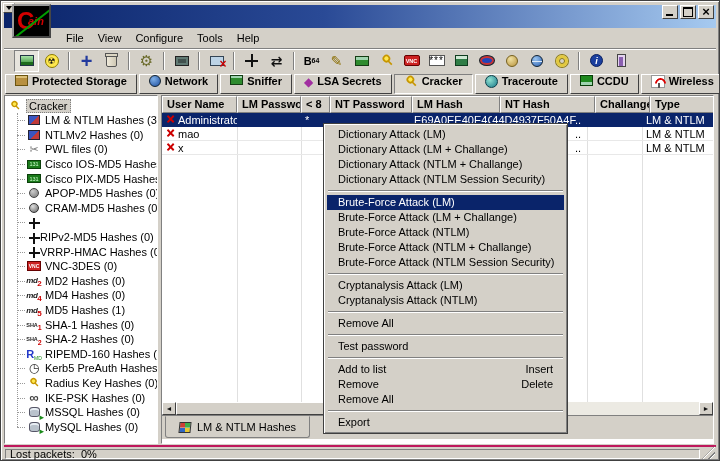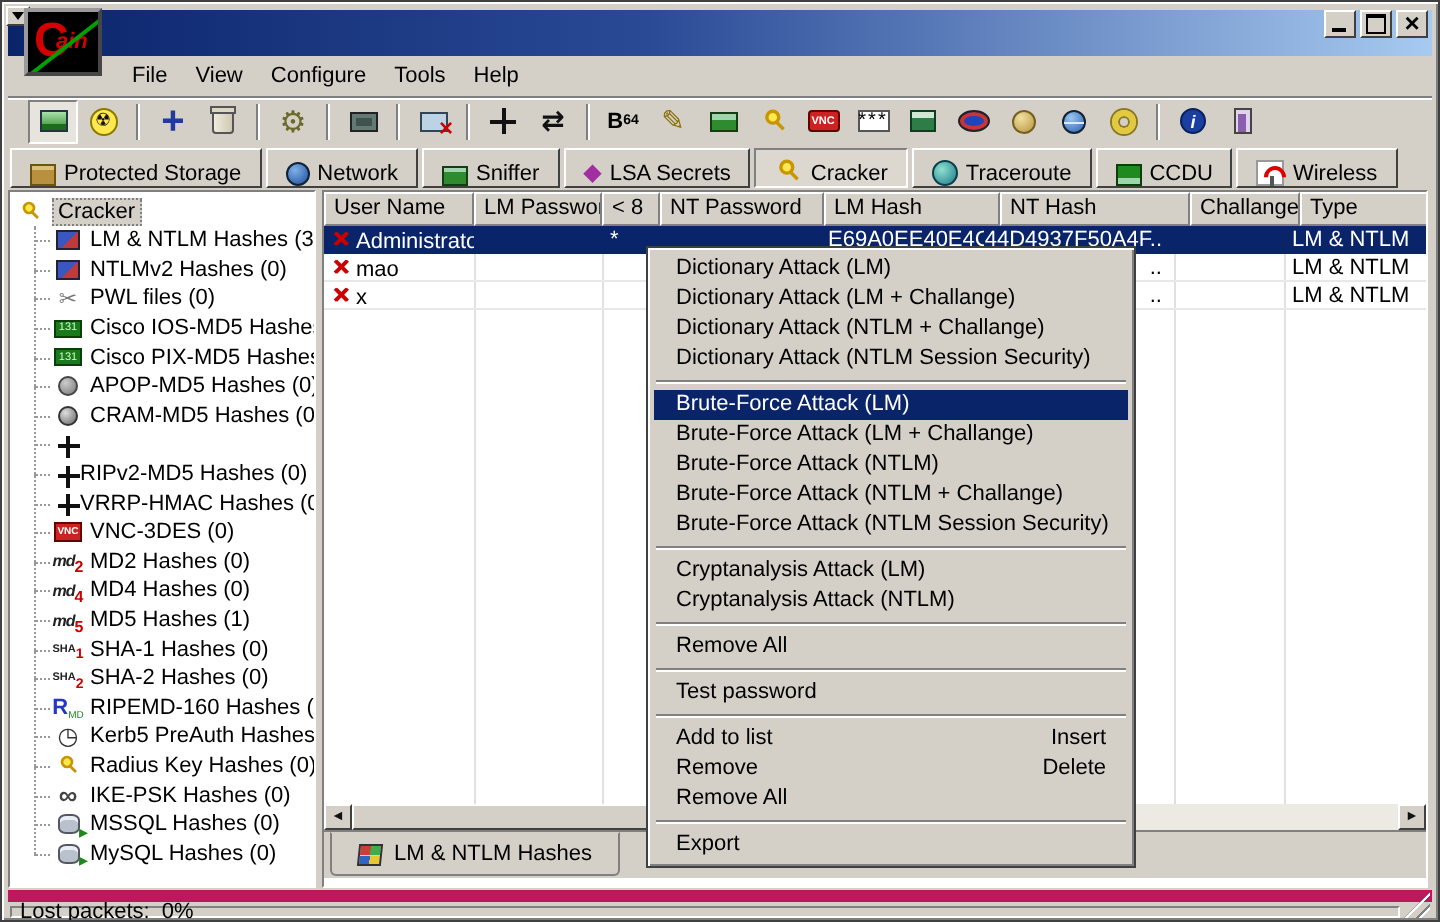--- a/index.html
+++ b/index.html
@@ -63,21 +63,21 @@
   .g-globe{width:12px;height:12px;border-radius:50%;background:radial-gradient(circle at 35% 30%,#9cc6f0,#2a5fb0);border:1px solid #123;position:relative;}
   .g-globe::after{content:"";position:absolute;left:0;right:0;top:5px;height:1px;background:#dce8f6;}
   .g-donut{width:12px;height:12px;border-radius:50%;border:3px solid #e3c93f;box-shadow:0 0 0 1px #8a7a1a,inset 0 0 0 1px #8a7a1a;}
   .g-info{width:13px;height:13px;border-radius:50%;background:#1b3f9e;color:#fff;font-size:9px;font-style:italic;font-weight:bold;display:flex;align-items:center;justify-content:center;border:1px solid #0a1f5e;}
   .g-info::before{content:"i";}
   .g-exit{width:9px;height:13px;border:1px solid #444;background:#e3d2ee;position:relative;}
   .g-exit::after{content:"";position:absolute;left:1px;top:2px;width:4px;height:9px;background:#8a5fb0;}
   
   .tabbar{position:absolute;left:3px;right:3px;top:71px;height:23px;display:flex;align-items:flex-start;padding:2px 0 0 1px;gap:2px;}
   .tab{height:20px;background:#d4d0c8;border:1px solid;border-color:#fff #404040 #404040 #fff;
-       display:flex;align-items:flex-end;gap:4px;padding:0 9px;white-space:nowrap;}
+       display:flex;align-items:flex-start;gap:4px;padding:0 9px;white-space:nowrap;font-weight:bold;}
   .tab.active{border-color:#808080 #fff #fff #808080;background:#dcd8d0;}
   .ti{flex:0 0 auto;display:inline-flex;align-items:center;justify-content:center;}
   .t-ps{width:13px;height:11px;background:#b89040;border:1px solid #6b5410;box-shadow:inset 0 2px 0 #dcc078;}
   .t-net{width:12px;height:12px;border-radius:50%;background:radial-gradient(circle at 35% 30%,#7fb0e8,#1d4e9e);border:1px solid #123;}
   .t-sniff{width:13px;height:10px;background:#2e8b2e;border:1px solid #143d14;box-shadow:inset 0 2px 0 #9fd4af;}
   .t-lsa::before{content:"◆";color:#a12fa1;font-size:12px;}
   .t-trace{width:13px;height:13px;border-radius:50%;background:radial-gradient(circle at 35% 35%,#8fe0d0,#1a7a8a);border:1px solid #0a3f4a;}
   .t-ccdu{width:13px;height:11px;background:#1f8a1f;border:1px solid #0a3f0a;box-shadow:inset 0 -3px 0 #9fd4af;}
   .t-wire{position:relative;width:14px;height:13px;background:#fff;border:1px solid #999;}
   .t-wire::before{content:"";position:absolute;left:3px;top:2px;width:7px;height:7px;border:2px solid #d00;border-radius:50%;border-left-color:transparent;border-bottom-color:transparent;transform:rotate(-45deg);}
@@ -114,21 +114,21 @@
   .ti-rip::before{content:"R";font-weight:bold;font-size:11px;color:#2238c8;}
   .ti-rip::after{content:"MD";font-size:5px;color:#1a8a1a;position:relative;top:4px;}
   .ti-kerb::before{content:"◷";font-size:12px;color:#333;}
   .ti-ike::before{content:"∞";font-weight:bold;font-size:13px;color:#444;}
   .ti-sql{width:11px;height:10px;background:#b9c2cc;border:1px solid #556;border-radius:4px/3px;box-shadow:inset 0 2px 0 #e8eef4;}
   .ti-sql::after{content:"▸";position:absolute;right:-2px;bottom:-3px;color:#1a8a1a;font-size:9px;}
   .keyxs{transform:rotate(-45deg) scale(.7);}
   
   .content{position:absolute;left:160px;top:94px;width:553px;height:349px;background:#fff;
        border:1px solid;border-color:#808080 #fff #fff #808080;overflow:hidden;}
-  .thead{display:flex;height:17px;background:#d4d0c8;}
+  .thead{display:flex;height:17px;background:#d4d0c8;font-weight:bold;}
   .hcell{border:1px solid;border-color:#fff #808080 #808080 #fff;padding:1px 0 0 4px;white-space:nowrap;overflow:hidden;flex:0 0 auto;}
   .gridbody{position:relative;height:289px;background:#fff;}
   .vline{position:absolute;top:0;bottom:0;width:1px;background:#e0e0e0;}
   .trow{position:relative;display:flex;height:14px;line-height:14px;border-bottom:1px solid #e8e8e8;background:transparent;}
   .trow.sel{background:#0a246a;color:#fff;border-bottom-color:#0a246a;}
   .cell{flex:0 0 auto;white-space:nowrap;overflow:hidden;padding-left:4px;}
   .cell.r{text-align:right;padding-right:6px;padding-left:0;}
   .redx::before{content:"×";color:#c00;font-weight:900;font-size:14px;line-height:13px;text-shadow:.6px 0 0 #c00;}
   .redx{width:12px;display:inline-block;}
   
@@ -139,21 +139,21 @@
   .sthumb{position:absolute;left:14px;top:0;width:216px;height:13px;background:#d4d0c8;border:1px solid;border-color:#fff #404040 #404040 #fff;}
   
   .btabs{position:absolute;left:0;right:0;top:319px;height:24px;background:#d4d0c8;border-top:1px solid #808080;}
   .btab{position:absolute;left:3px;top:0;width:145px;height:22px;background:#d4d0c8;
        border:1px solid #808080;border-top:1px solid #d4d0c8;border-radius:0 0 3px 3px;
        display:flex;align-items:center;justify-content:center;gap:6px;}
   .flag{width:12px;height:11px;transform:skewX(-6deg);
        background-image:linear-gradient(90deg,#cf3e36 50%,#3fae49 50%),linear-gradient(90deg,#2f66c3 50%,#e8c731 50%);
        background-size:100% 50%;background-position:0 0,0 100%;background-repeat:no-repeat;border:1px solid #333;}
   
-  .statusbar{position:absolute;left:3px;right:3px;top:444px;height:15px;border-top:6px solid #be185d;}
+  .statusbar{position:absolute;left:3px;right:3px;top:444px;height:15px;border-top:2px solid #be185d;}
   .spanel{position:absolute;left:1px;right:16px;top:2px;bottom:1px;border:1px solid;border-color:#808080 #fff #fff #808080;
        display:flex;align-items:center;padding-left:4px;white-space:pre;}
   .grip{position:absolute;right:1px;bottom:1px;width:13px;height:13px;
        background:repeating-linear-gradient(-45deg,transparent 0 3px,#fff 3px 4px,#808080 4px 5px);
        clip-path:polygon(100% 0,100% 100%,0 100%);}
   
   .cmenu{position:absolute;left:322px;top:122px;width:245px;background:#d4d0c8;z-index:50;
        border:1px solid #404040;box-shadow:inset 1px 1px 0 #fff,inset -1px -1px 0 #808080;padding:3px 0;}
   .mi{height:15px;line-height:15px;margin:0 3px;padding:0 11px;display:flex;white-space:nowrap;}
   .mi .mshort{margin-left:auto;text-align:center;}

